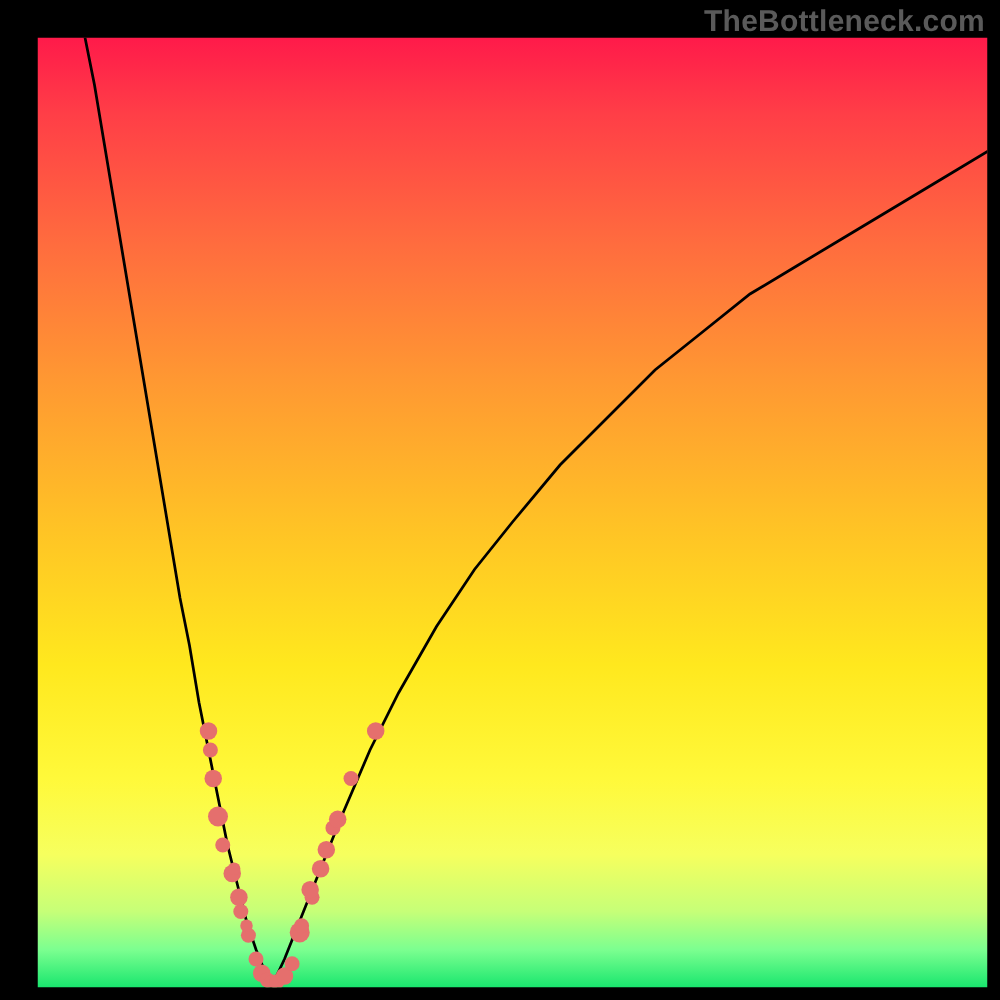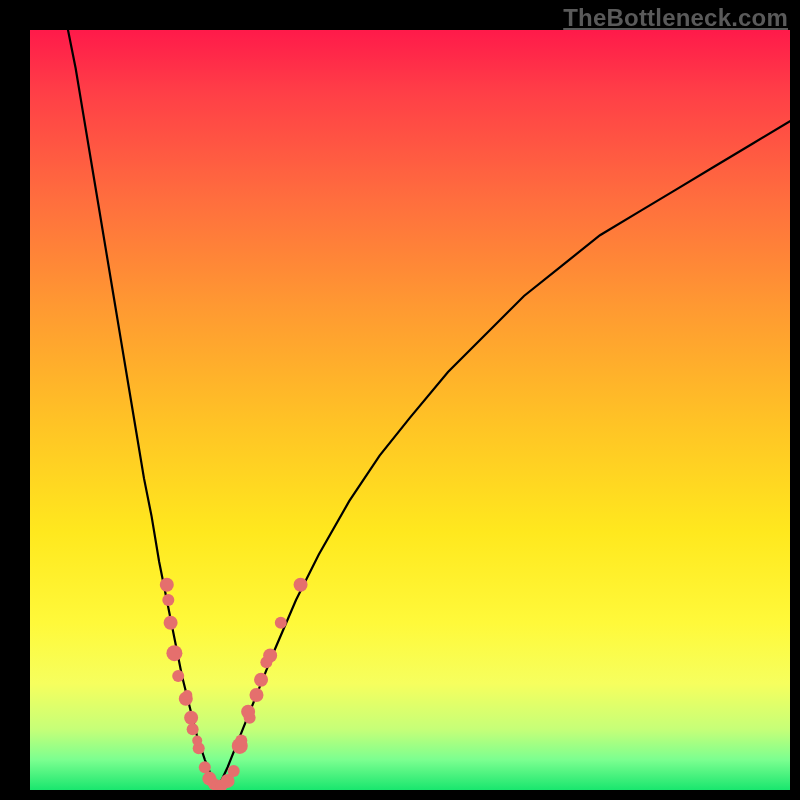--- a/index.html
+++ b/index.html
@@ -45,21 +45,20 @@
   }
   .watermark {
     position: absolute;
     top: 4px;
     right: 12px;
     font-size: 24px;
     font-weight: 600;
     color: #5a5a5a;
     letter-spacing: 0.2px;
     user-select: none;
-    text-decoration: underline;
   }
   svg { position: absolute; inset: 0; }
 </style>
 </head>
 <body>
 
 <div class="frame">
 
   <div class="watermark">TheBottleneck.com</div>
 

